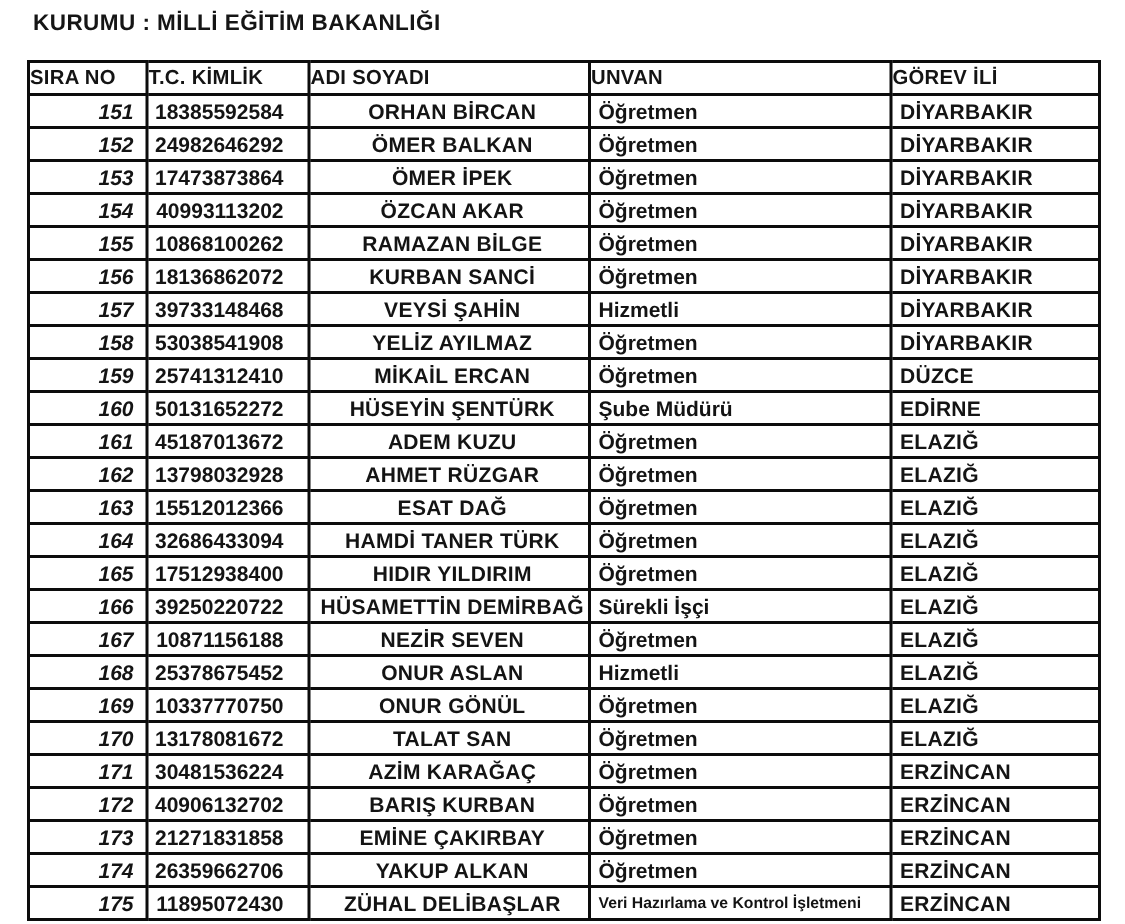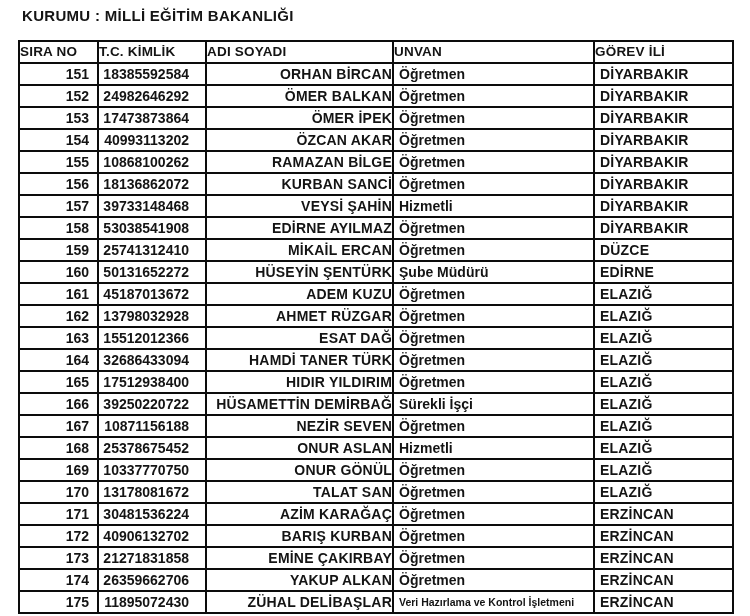--- a/index.html
+++ b/index.html
@@ -45,23 +45,23 @@
     white-space: nowrap;
     overflow: hidden;
     color: #141414;
   }
   .personnel-table th {
     text-align: left;
     font-size: 13.5px;
     letter-spacing: 0.2px;
     background: #ffffff;
   }
-  td.col-sira   { text-align: right; padding-right: 8px; }
+  td.col-sira   { text-align: right; padding-right: 8px; font-style: italic; }
   td.col-tc     { text-align: right; padding-right: 16px; }
-  td.col-ad     { text-align: right;  padding-left: 4px; letter-spacing: 0.2px; }
+  td.col-ad     { text-align: center;  padding-left: 4px; letter-spacing: 0.2px; }
   td.col-unvan  { text-align: left;  padding-left: 5px; }
   td.col-il     { text-align: left;  padding-left: 5px; letter-spacing: 0.2px; }
   td.col-unvan.small {
     font-size: 10.5px;
     font-weight: 700;
     letter-spacing: 0;
     margin-top: 19px;
   }
 </style>
 </head>
@@ -133,21 +133,21 @@
         <tr>
           <td class="col-sira">157</td>
           <td class="col-tc">39733148468</td>
           <td class="col-ad">VEYSİ ŞAHİN</td>
           <td class="col-unvan">Hizmetli</td>
           <td class="col-il">DİYARBAKIR</td>
         </tr>
         <tr>
           <td class="col-sira">158</td>
           <td class="col-tc">53038541908</td>
-          <td class="col-ad">EDİRNE AYILMAZ</td>
+          <td class="col-ad">YELİZ AYILMAZ</td>
           <td class="col-unvan">Öğretmen</td>
           <td class="col-il">DİYARBAKIR</td>
         </tr>
         <tr>
           <td class="col-sira">159</td>
           <td class="col-tc">25741312410</td>
           <td class="col-ad">MİKAİL ERCAN</td>
           <td class="col-unvan">Öğretmen</td>
           <td class="col-il">DÜZCE</td>
         </tr>

